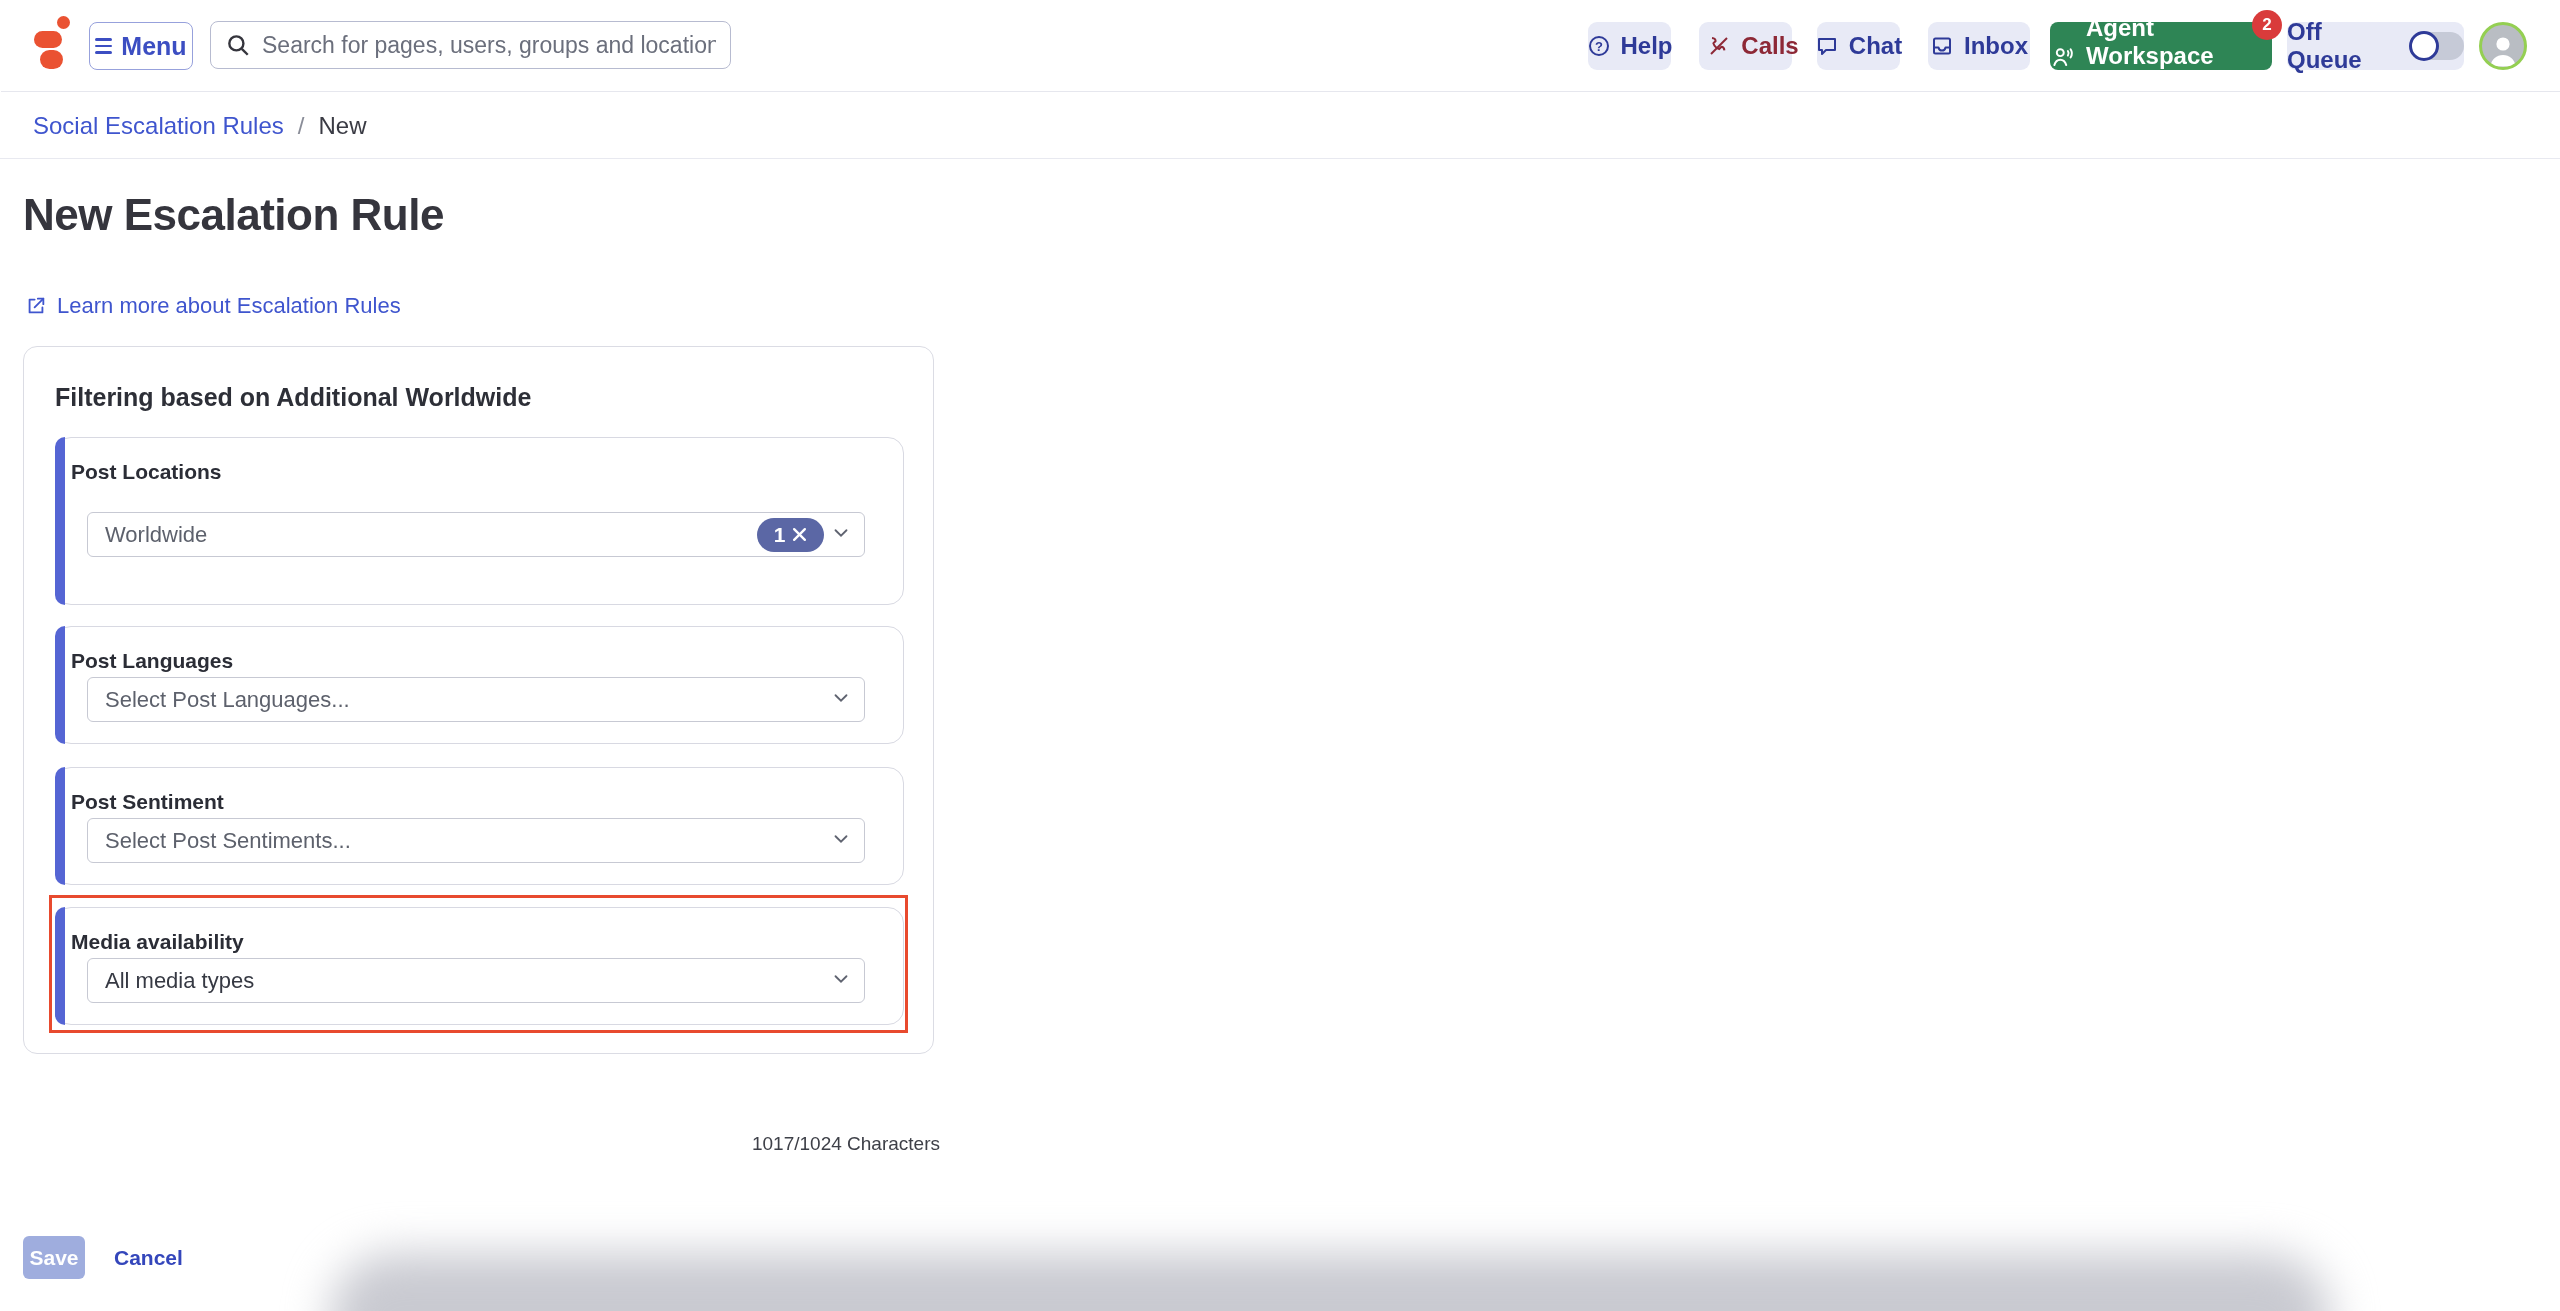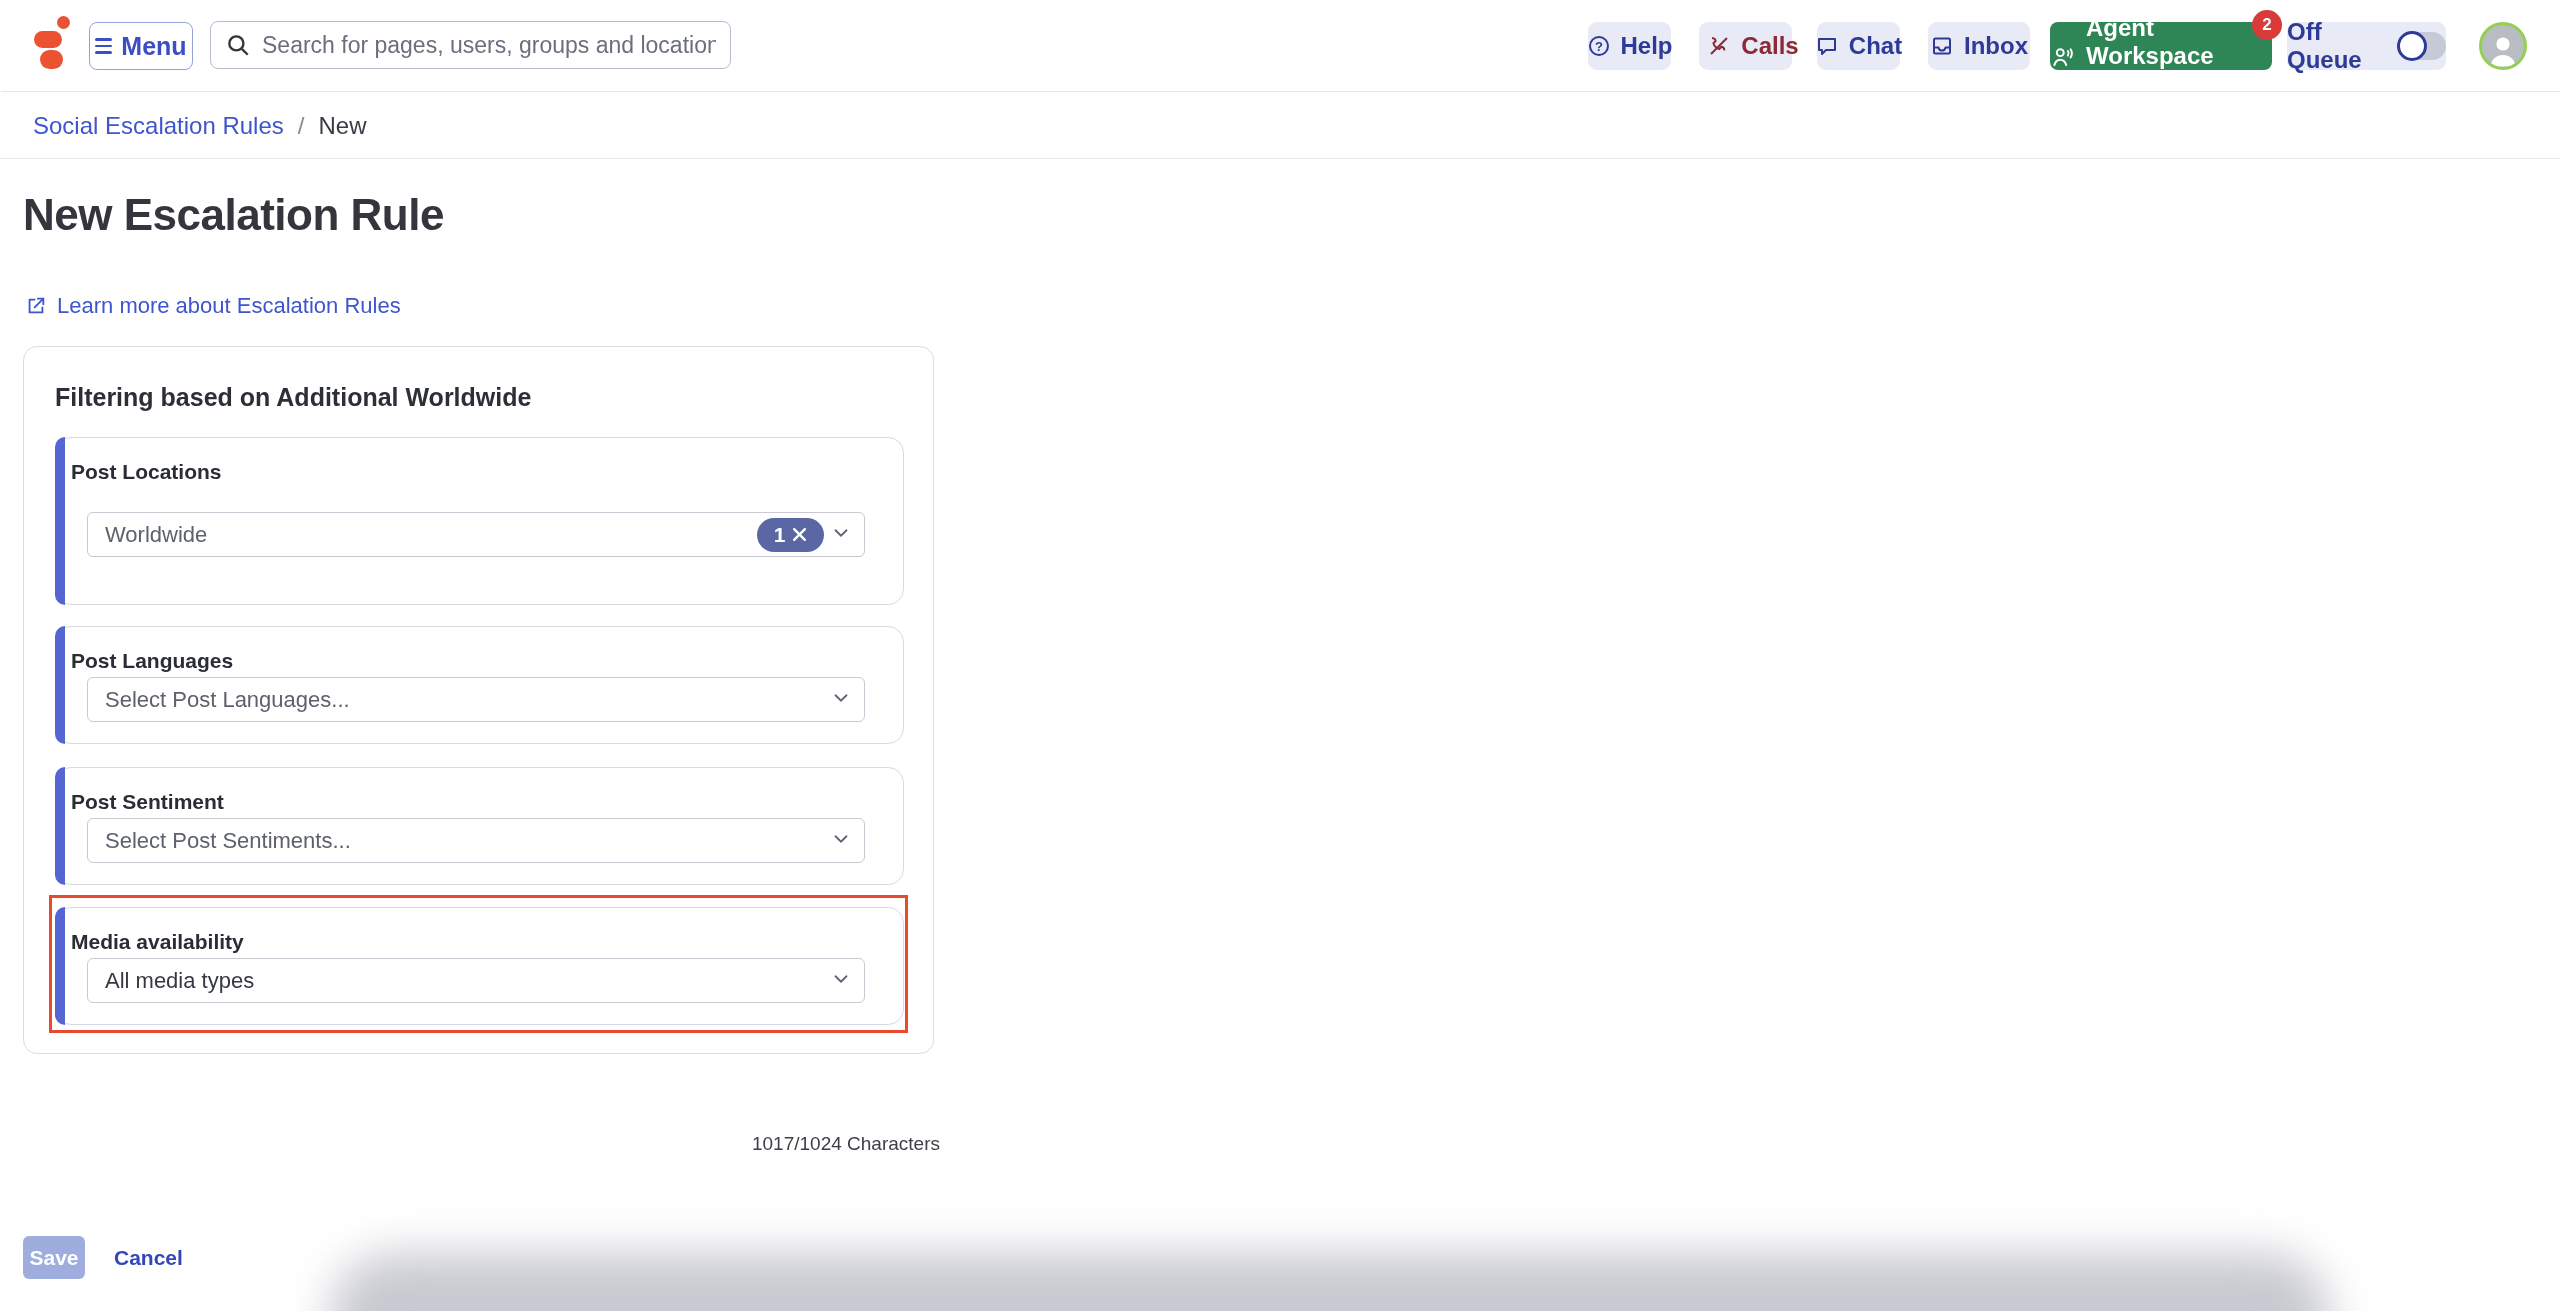--- a/index.html
+++ b/index.html
@@ -170,21 +170,21 @@
           <circle cx="9.5" cy="8" r="3.2"></circle>
           <path d="M4 19.5c.9-3.3 2.9-5 5.5-5s4.6 1.7 5.5 5"></path>
           <path d="M16.5 6.5a3.8 3.8 0 0 1 0 4.2"></path>
           <path d="M19 4.8a7 7 0 0 1 0 7.6"></path>
         </svg>
       </span>
       <span>Agent Workspace</span>
       <span class="badge">2</span>
     </div>
 
-    <div class="navbtn" style="left:2286px; width:159px;">
+    <div class="navbtn" style="left:2286px; width:177px;">
       <span>Off Queue</span>
       <span class="toggle">
           <span class="knob"></span>
         </span>
     </div>
 
     <div class="avatar">
       <svg width="36" height="34" viewBox="0 0 24 22">
         <circle cx="12" cy="7" r="4.4" fill="#fff"></circle>
         <path d="M3.5 22c.9-5 4.2-7.6 8.5-7.6s7.6 2.6 8.5 7.6z" fill="#fff"></path>

